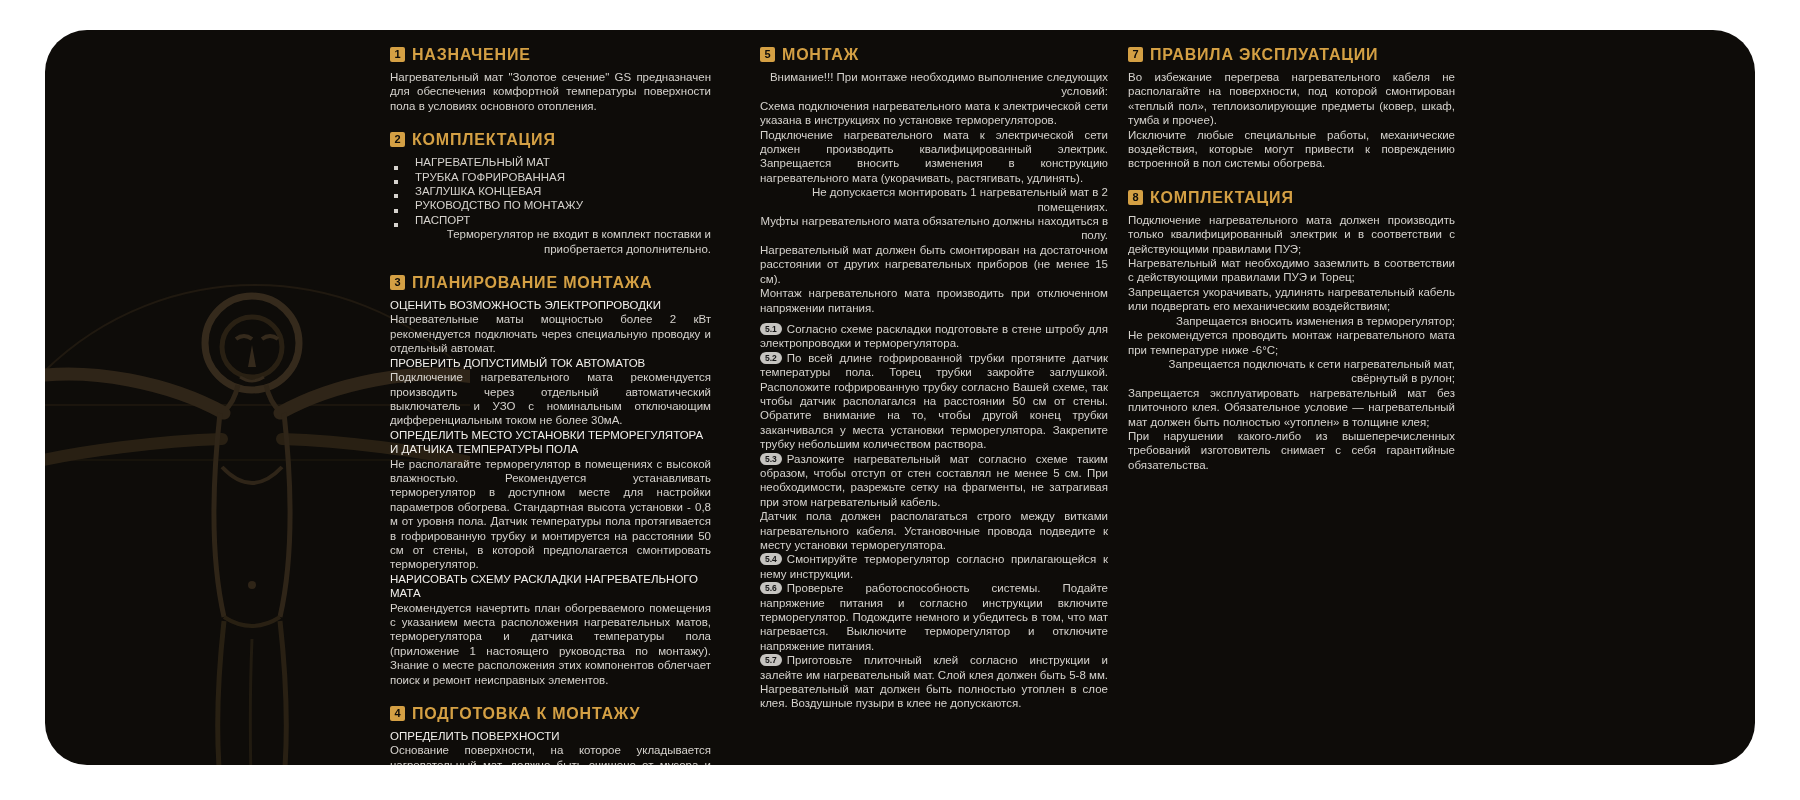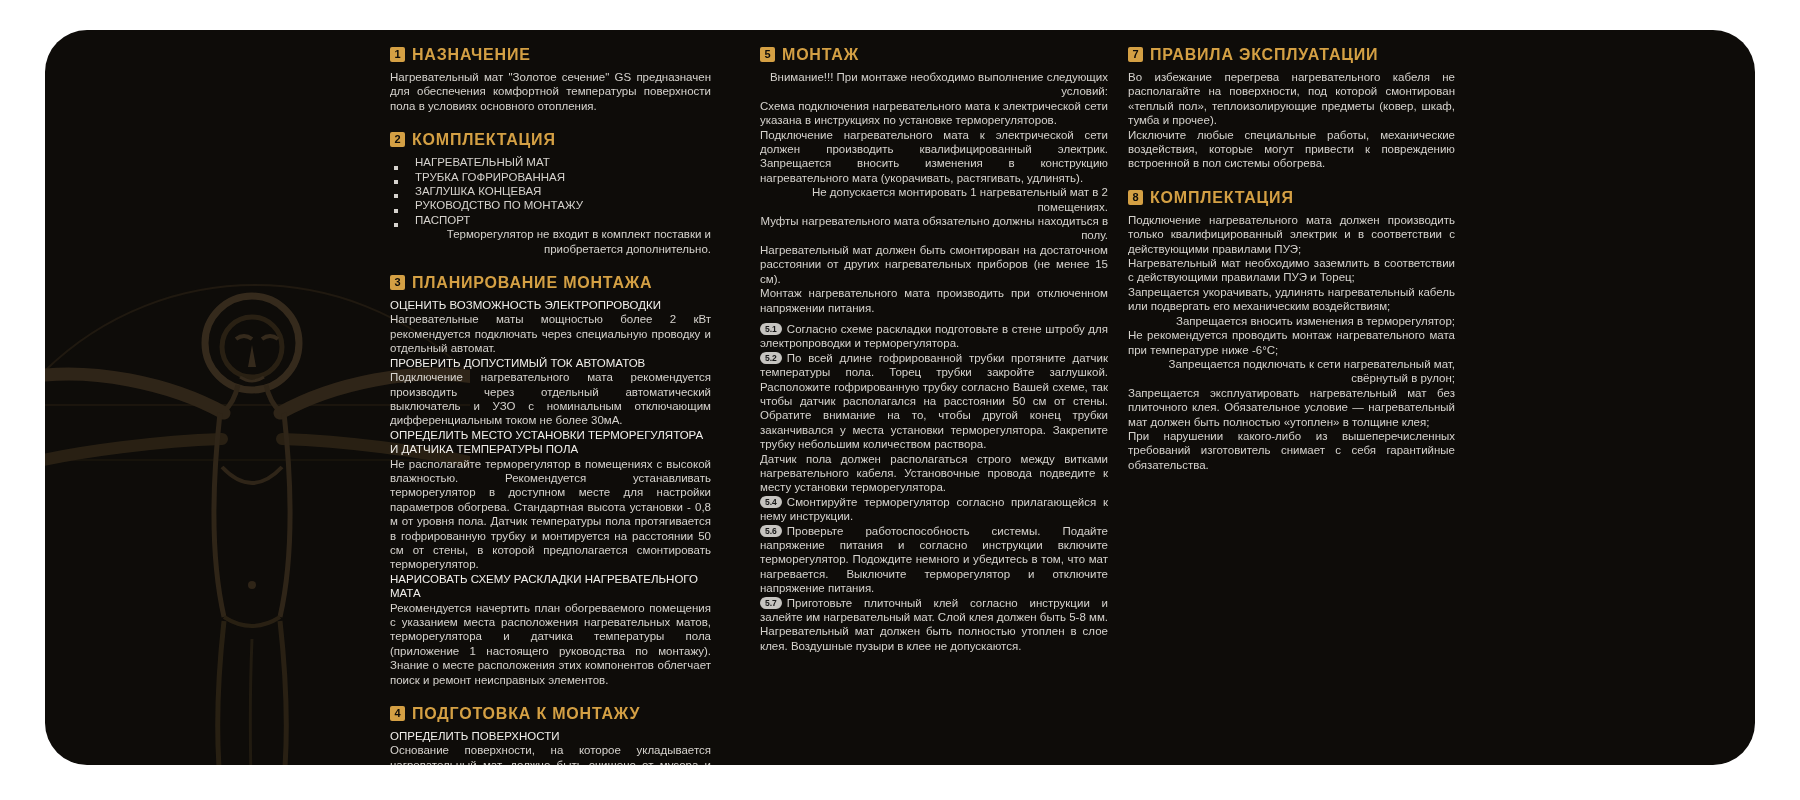--- a/index.html
+++ b/index.html
@@ -136,20 +136,21 @@
       <p class="body">Схема подключения нагревательного мата к электрической сети указана в инструкциях по установке терморегуляторов.</p>
       <p class="body">Подключение нагревательного мата к электрической сети должен производить квалифицированный электрик. Запрещается вносить изменения в конструкцию нагревательного мата (укорачивать, растягивать, удлинять).</p>
       <p class="body one">Не допускается монтировать 1 нагревательный мат в 2 помещениях.</p>
       <p class="body one">Муфты нагревательного мата обязательно должны находиться в полу.</p>
       <p class="body">Нагревательный мат должен быть смонтирован на достаточном расстоянии от других нагревательных приборов (не менее 15 см).</p>
       <p class="body">Монтаж нагревательного мата производить при отключенном напряжении питания.</p>
 
       <div class="steps">
         <p class="step"><span class="sbadge">5.1</span><span>Согласно схеме раскладки подготовьте в стене штробу для электропроводки и терморегулятора.</span></p>
         <p class="step"><span class="sbadge">5.2</span><span>По всей длине гофрированной трубки протяните датчик температуры пола. Торец трубки закройте заглушкой. Расположите гофрированную трубку согласно Вашей схеме, так чтобы датчик располагался на расстоянии 50 см от стены. Обратите внимание на то, чтобы другой конец трубки заканчивался у места установки терморегулятора. Закрепите трубку небольшим количеством раствора.</span></p>
+        <p class="step"><span class="sbadge">5.3</span><span>Разложите нагревательный мат согласно схеме таким образом, чтобы отступ от стен составлял не менее 5 см. При необходимости, разрежьте сетку на фрагменты, не затрагивая при этом нагревательный кабель.</span></p>
         <p class="body">Датчик пола должен располагаться строго между витками нагревательного кабеля. Установочные провода подведите к месту установки терморегулятора.</p>
         <p class="step"><span class="sbadge">5.4</span><span>Смонтируйте терморегулятор согласно прилагающейся к нему инструкции.</span></p>
         <p class="step"><span class="sbadge">5.6</span><span>Проверьте работоспособность системы. Подайте напряжение питания и согласно инструкции включите терморегулятор. Подождите немного и убедитесь в том, что мат нагревается. Выключите терморегулятор и отключите напряжение питания.</span></p>
         <p class="step"><span class="sbadge">5.7</span><span>Приготовьте плиточный клей согласно инструкции и залейте им нагревательный мат. Слой клея должен быть 5-8 мм. Нагревательный мат должен быть полностью утоплен в слое клея. Воздушные пузыри в клее не допускаются.</span></p>
 
       </div>
     </section>
 
   </div>
 

